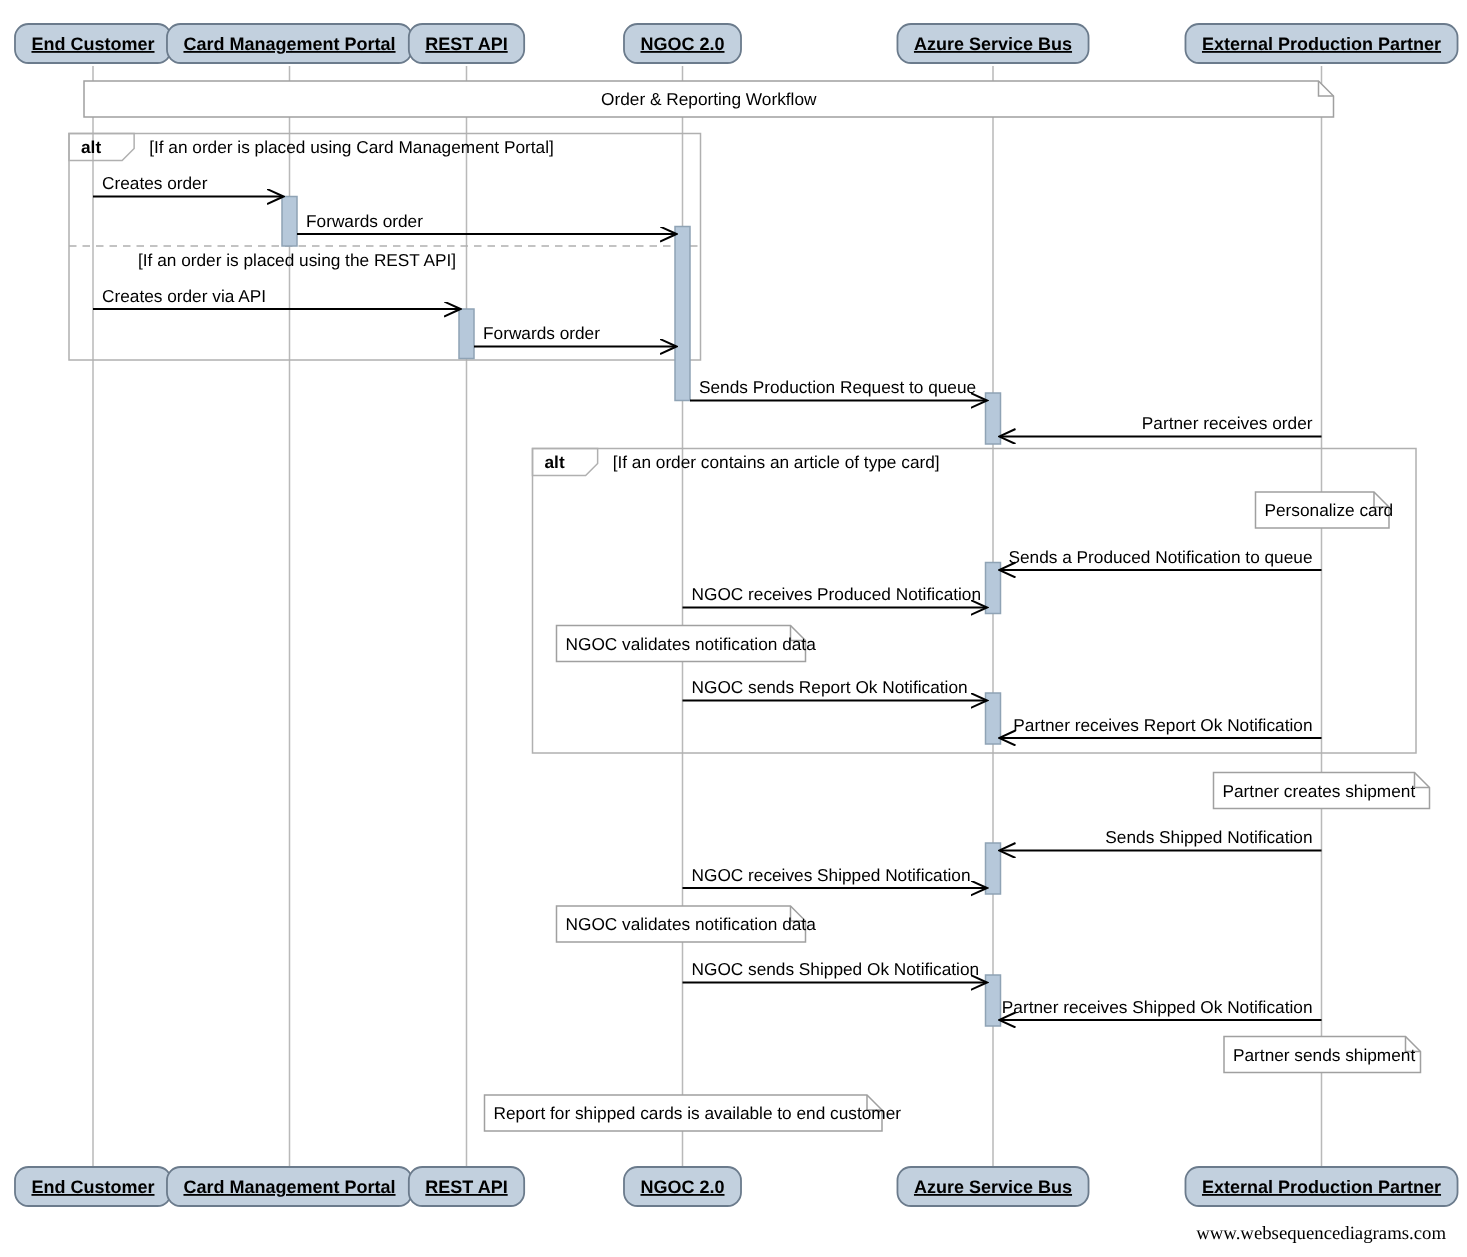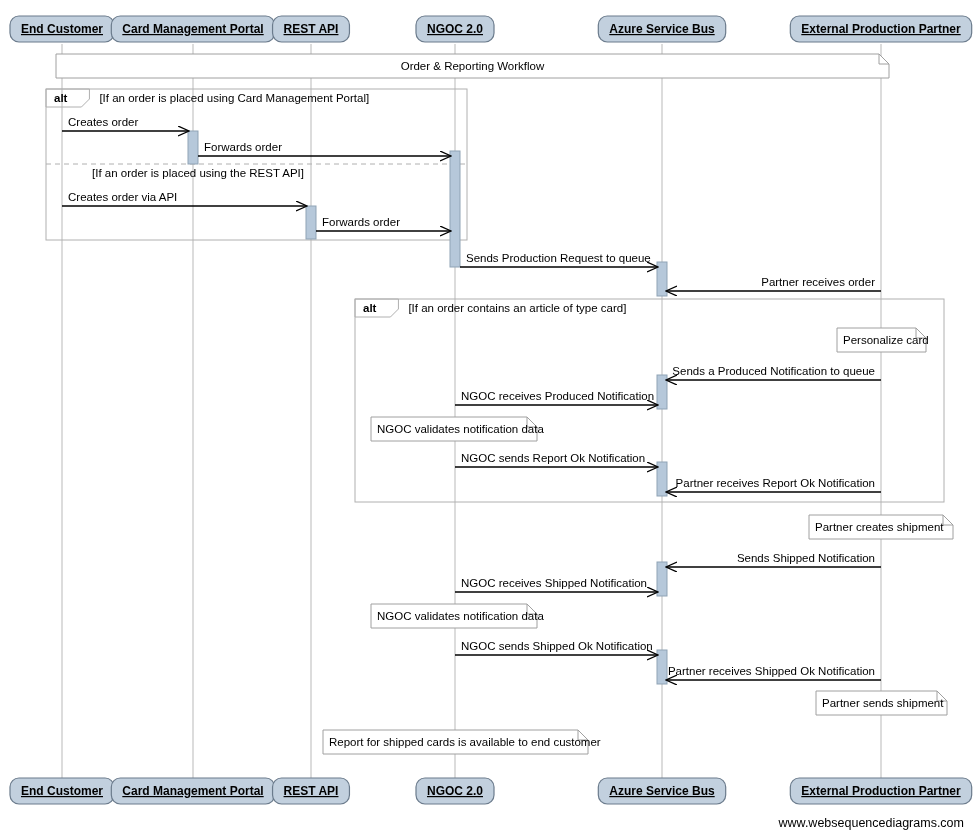--- a/index.html
+++ b/index.html
@@ -21,21 +21,21 @@
     top: 0;
     width: 978px;
     height: 838px;
   }
   .wm {
     position: absolute;
     right: 14px;
     bottom: 8px;
     font-size: 12.5px;
     color: #000;
-    font-family: Liberation Sans, sans-serif;
+    font-family: Liberation Serif, serif;
     letter-spacing: 0px;
     white-space: nowrap;
   }
   svg { display: block; }
   text { font-family: "Liberation Sans", sans-serif; fill: #000; }
   .plabel { font-size: 12px; font-weight: bold; text-anchor: middle; }
   .msg { font-size: 11.5px; }
   .note-txt { font-size: 11.5px; }
   .frag-kw { font-size: 11.5px; font-weight: bold; }
   .frag-guard { font-size: 11.5px; }

